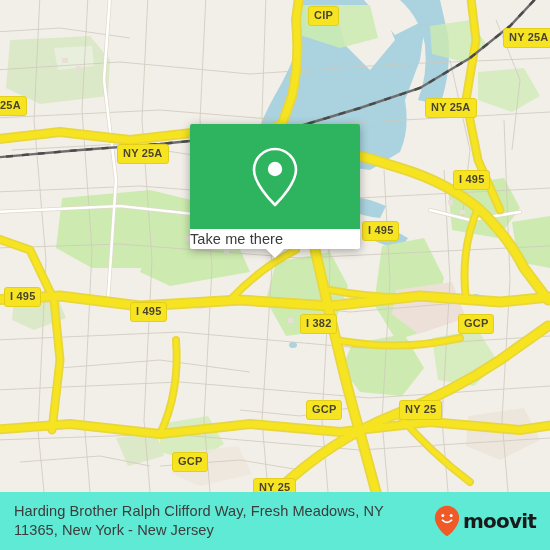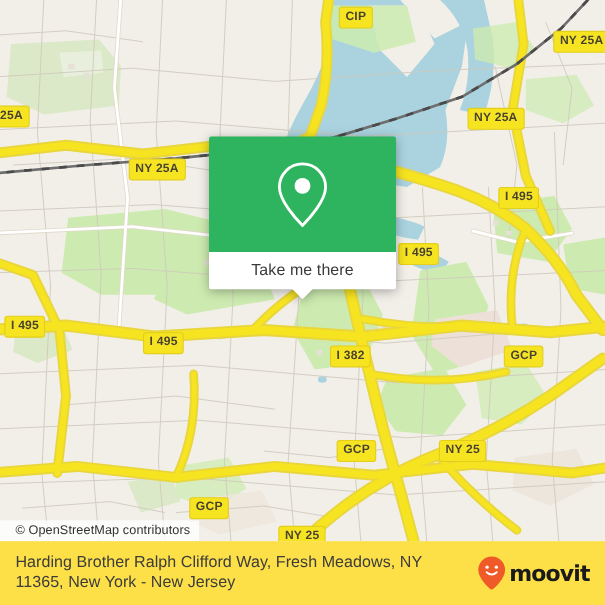--- a/index.html
+++ b/index.html
@@ -51,23 +51,23 @@
     width:170px;
     filter:drop-shadow(0 2px 5px rgba(0,0,0,0.32));
   }
   #popup-header {
     height:105px;
     background:#2EB45F;
     display:flex; align-items:center; justify-content:center;
     border-radius:2px 2px 0 0;
   }
   #popup-footer {
-    height:34px;
+    height:20px;
     background:#FFFFFF;
-    display:flex; align-items:center; justify-content:center;
+    display:flex; align-items:center; justify-content:flex-start;
     border-radius:0 0 2px 2px;
     position:relative;
   }
   #popup-footer-label {
     font-size:14.5px;
     color:#3a3a3a;
     letter-spacing:0.1px;
   }
   #popup-tail {
     position:absolute;
@@ -76,21 +76,21 @@
     width:0; height:0;
     border-left:10px solid transparent;
     border-right:10px solid transparent;
     border-top:10px solid #FFFFFF;
   }
 
   
   #info-bar {
     position:absolute; left:0; top:492px;
     width:550px; height:58px;
-    background:#fde047;
+    background:#5eead4;
     display:flex; align-items:center;
     padding:0 14px 0 14px;
   }
   #address-text {
     flex:1;
     font-size:14.6px;
     line-height:19px;
     color:#3c3c3c;
     letter-spacing:0.05px;
     padding-right:6px;
@@ -290,21 +290,20 @@
         <path d="M26 4 C14.4 4 5 13.4 5 25 C5 37.5 20 54 26 60 C32 54 47 37.5 47 25 C47 13.4 37.6 4 26 4 Z" fill="none" stroke="#FFFFFF" stroke-width="2.6" stroke-linecap="round" stroke-linejoin="round"></path>
         <circle cx="26" cy="24" r="7.2" fill="#FFFFFF"></circle>
       </svg>
     </div>
     <div id="popup-footer">
       <span id="popup-footer-label">Take me there</span>
       <span id="popup-tail"></span>
     </div>
   </div>
 
-  <div id="attribution">© OpenStreetMap contributors</div>
 </div>
 
 <div id="info-bar">
   <div id="address-text">Harding Brother Ralph Clifford Way, Fresh Meadows, NY 11365, New York - New Jersey</div>
   <div id="moovit-logo">
     <svg width="26" height="32" viewBox="0 0 26 32">
       <path d="M13 0.8 C6.2 0.8 0.8 6.2 0.8 13 C0.8 20.5 9.5 29.4 13 31.2 C16.5 29.4 25.2 20.5 25.2 13 C25.2 6.2 19.8 0.8 13 0.8 Z" fill="#F05A28"></path>
       <circle cx="8.8" cy="10.6" r="1.5" fill="#FFFFFF"></circle>
       <circle cx="17.2" cy="10.6" r="1.5" fill="#FFFFFF"></circle>
       <path d="M8.4 15.2 Q13 19.4 17.6 15.2" fill="none" stroke="#FFFFFF" stroke-width="1.7" stroke-linecap="round"></path>

